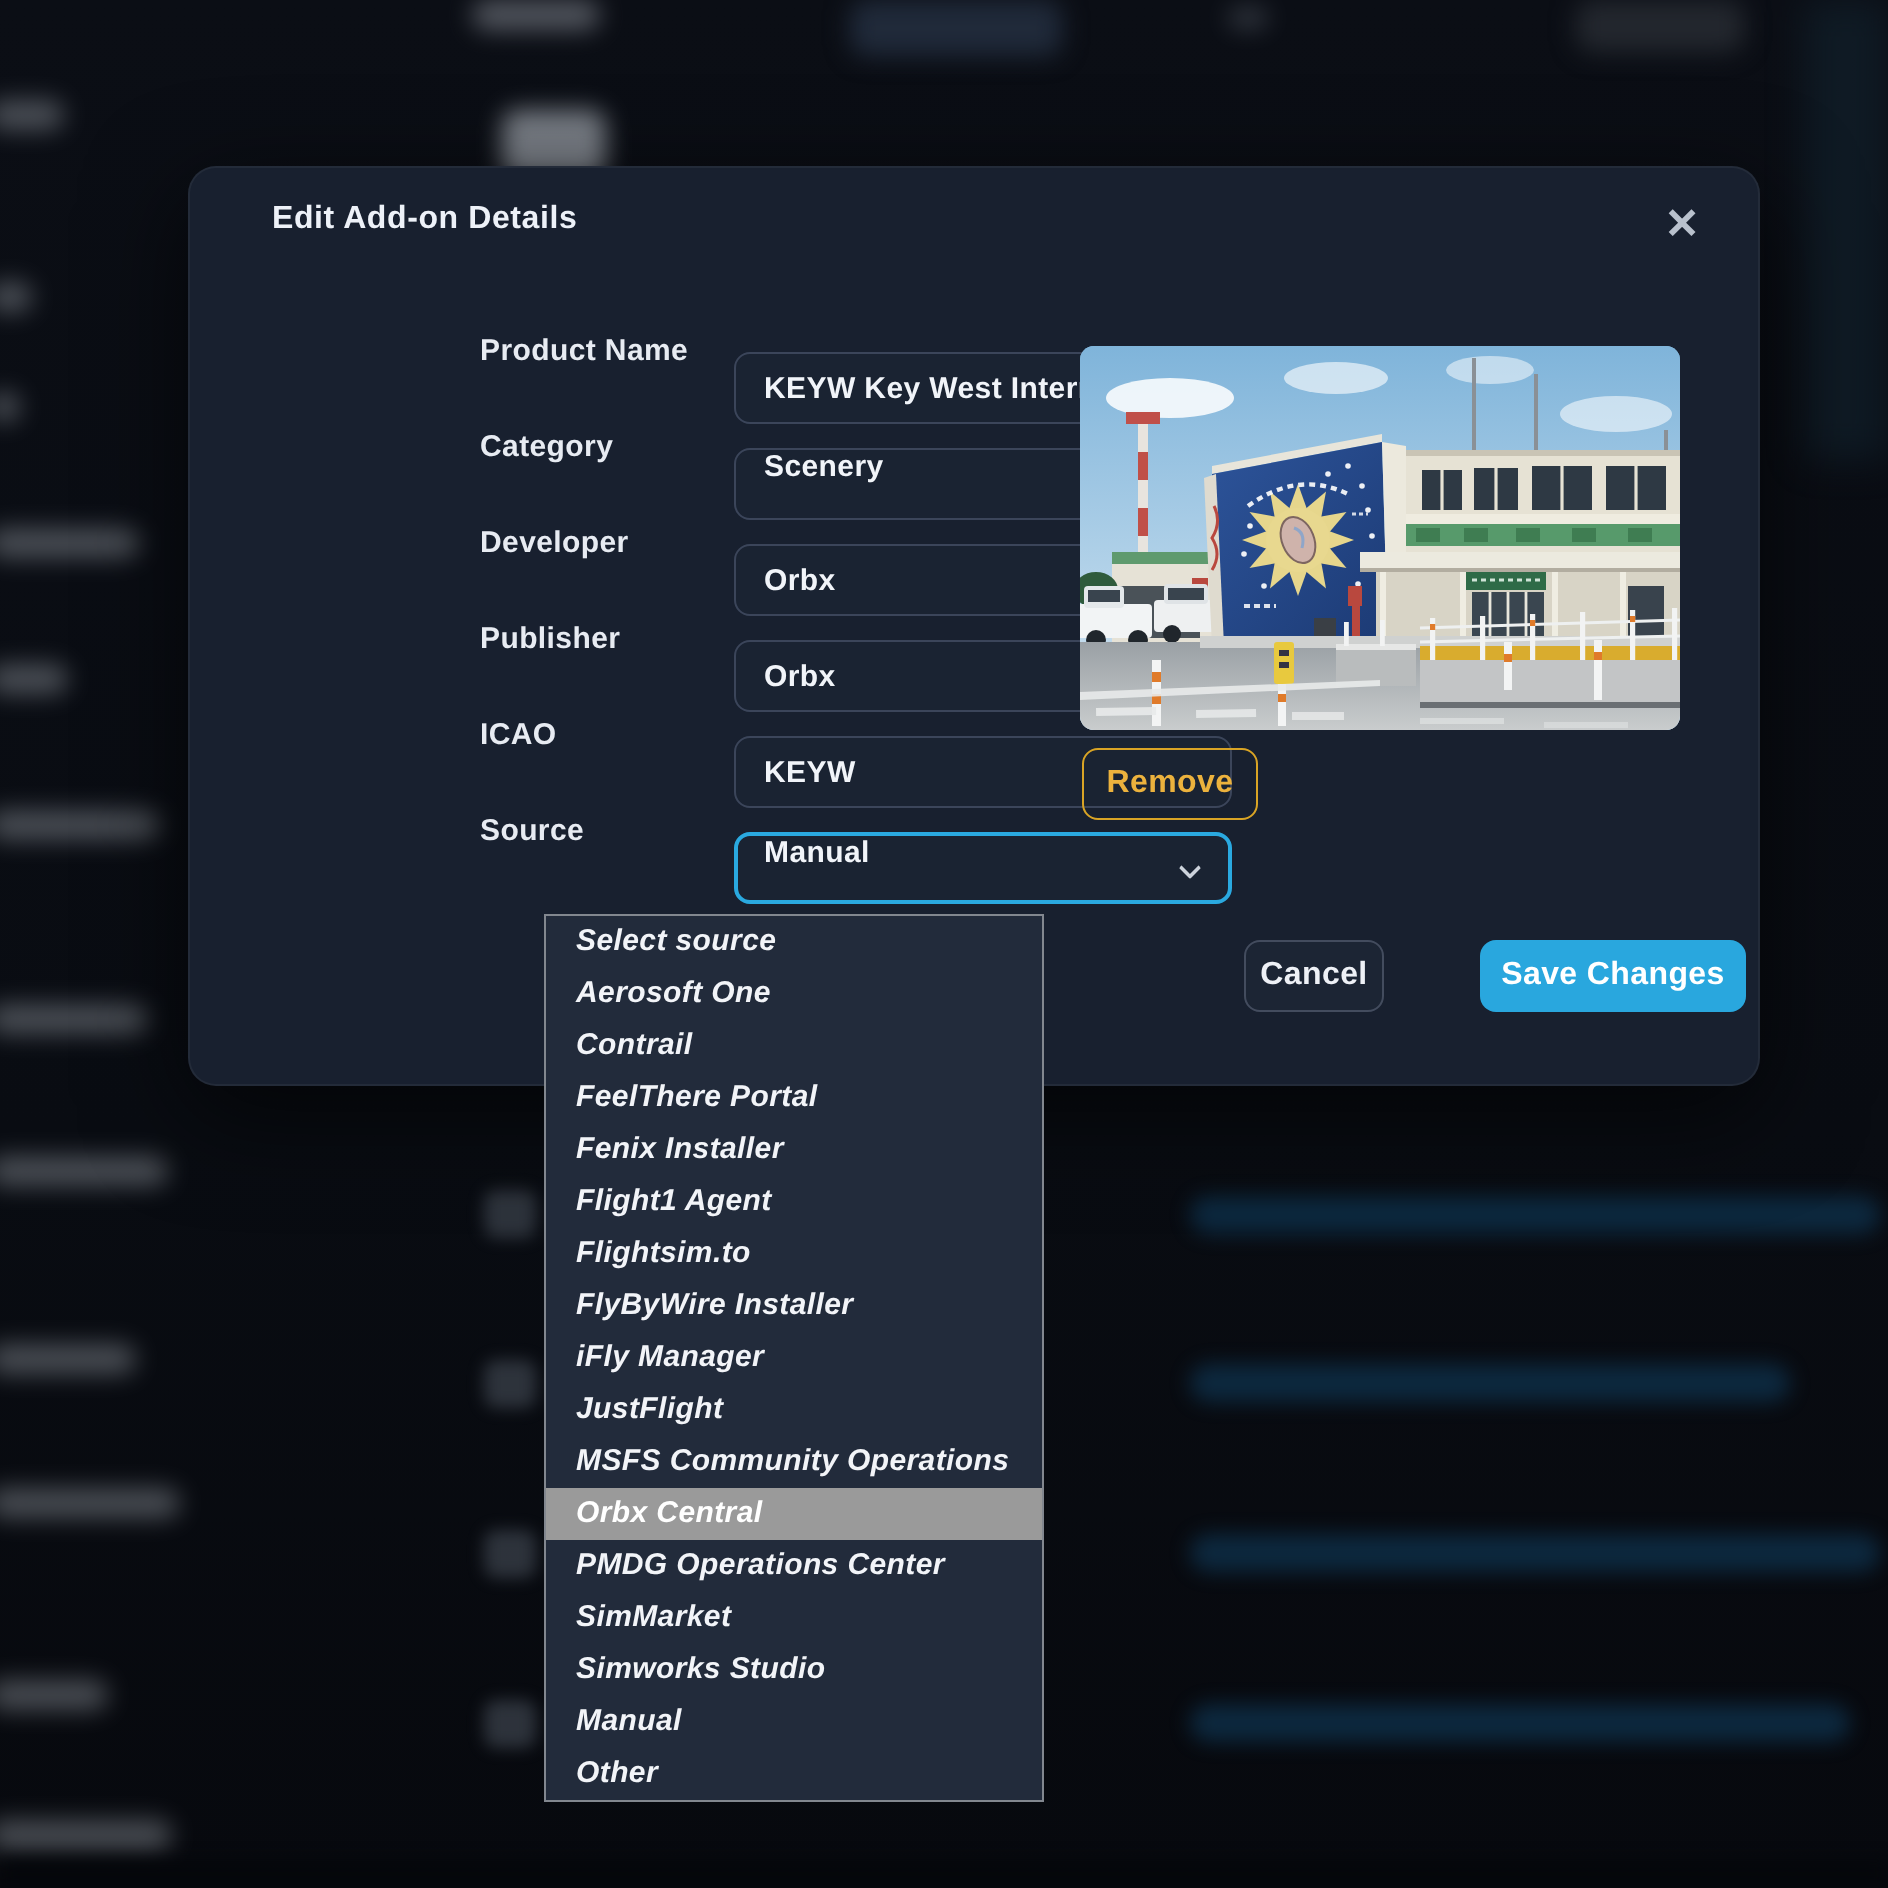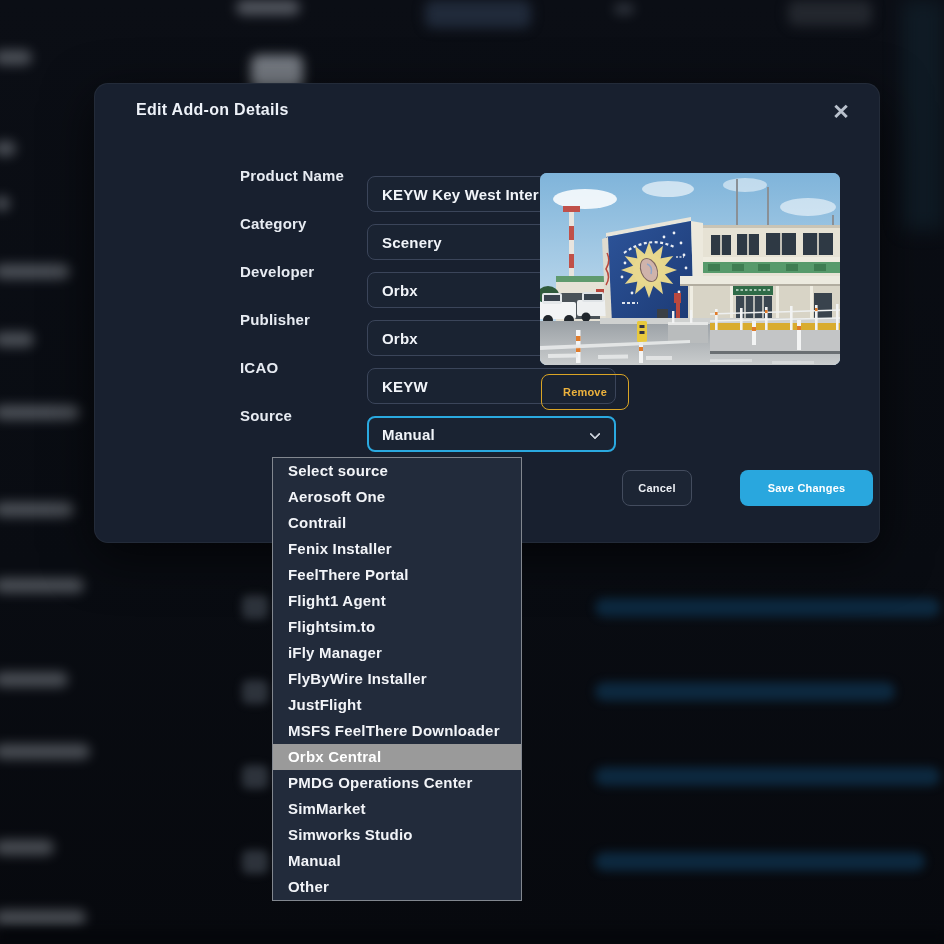--- a/index.html
+++ b/index.html
@@ -38,48 +38,48 @@
     letter-spacing:.2px; color:#e7ebf2; line-height:36px;margin-left:10px;
   }
   .ctl {
     position:absolute; left:272px; width:249px; height:36px;
     background:#1a2332; border:1px solid #3b455a; border-radius:8px;
     color:#f1f4f9; font-family:"Liberation Sans",sans-serif;
     font-size:15px; font-weight:700; letter-spacing:.2px;
     padding:0 14px; outline:none;
   }
   input.ctl::selection { background:transparent; }
-  .select-box { display:flex; align-items:center; cursor:pointer; }
+  .select-box { display:flex; cursor:pointer; }
   .select-box .chev {
     position:absolute; right:15px; top:12px; width:8px; height:8px;
     border-right:2.5px solid #cdd3dc; border-bottom:2.5px solid #cdd3dc;
     border-radius:1px; transform:rotate(45deg);
   }
   .select-focused { border:2px solid #2aa9e0; padding:0 13px; }
   
   .dropdown {
     position:absolute; left:272px; top:457px; width:250px;
     background:#222b3b; border:1px solid #82878f;
     z-index:30;
   }
   .dd-option {
     height:26px; line-height:26px; padding:0 15px;
     font-size:15px; font-weight:600; letter-spacing:.2px; color:#f2f4f8;
-    white-space:nowrap; cursor:default;
+    white-space:nowrap; cursor:default;font-style:italic;
   }
   .dd-option.highlighted { background:#9a9a9a; color:#ffffff; }
   
   .thumb {
     position:absolute; left:445px; top:89px; width:300px; height:192px;
     border-radius:7px; overflow:hidden; background:#7fb4da;
   }
   .thumb svg { display:block; width:100%; height:100%; }
   .btn {
     position:absolute; display:flex; align-items:center; justify-content:center;
-    border-radius:8px; font-size:11px; font-weight:700; letter-spacing:.2px;
+    border-radius:8px; font-size:16px; font-weight:700; letter-spacing:.2px;
     cursor:pointer; user-select:none;
   }
   .btn-remove {
     left:446px; top:290px; width:88px; height:36px;
     background:transparent; border:1.5px solid #d9a425; color:#ecb23d;
   }
   .btn-cancel {
     left:527px; top:386px; width:70px; height:36px;
     background:#1c2534; border:1px solid #434c5e; color:#eef1f6;
   }
@@ -369,27 +369,27 @@
   <div class="btn btn-cancel">Cancel</div>
   <div class="btn btn-save">Save Changes</div>
 </div>
 
 <div class="modal-close" style="position:absolute;">✕</div>
 
 <div class="dropdown">
     <div class="dd-option">Select source</div>
     <div class="dd-option">Aerosoft One</div>
     <div class="dd-option">Contrail</div>
+    <div class="dd-option">FeelThere Portal</div>
     <div class="dd-option">Fenix Installer</div>
-    <div class="dd-option">FeelThere Portal</div>
     <div class="dd-option">Flight1 Agent</div>
     <div class="dd-option">Flightsim.to</div>
+    <div class="dd-option">FlyByWire Installer</div>
     <div class="dd-option">iFly Manager</div>
-    <div class="dd-option">FlyByWire Installer</div>
     <div class="dd-option">JustFlight</div>
-    <div class="dd-option">MSFS FeelThere Downloader</div>
+    <div class="dd-option">MSFS Community Operations</div>
     <div class="dd-option highlighted">Orbx Central</div>
     <div class="dd-option">PMDG Operations Center</div>
     <div class="dd-option">SimMarket</div>
     <div class="dd-option">Simworks Studio</div>
     <div class="dd-option">Manual</div>
     <div class="dd-option">Other</div>
   </div>
 
 </body></html>

